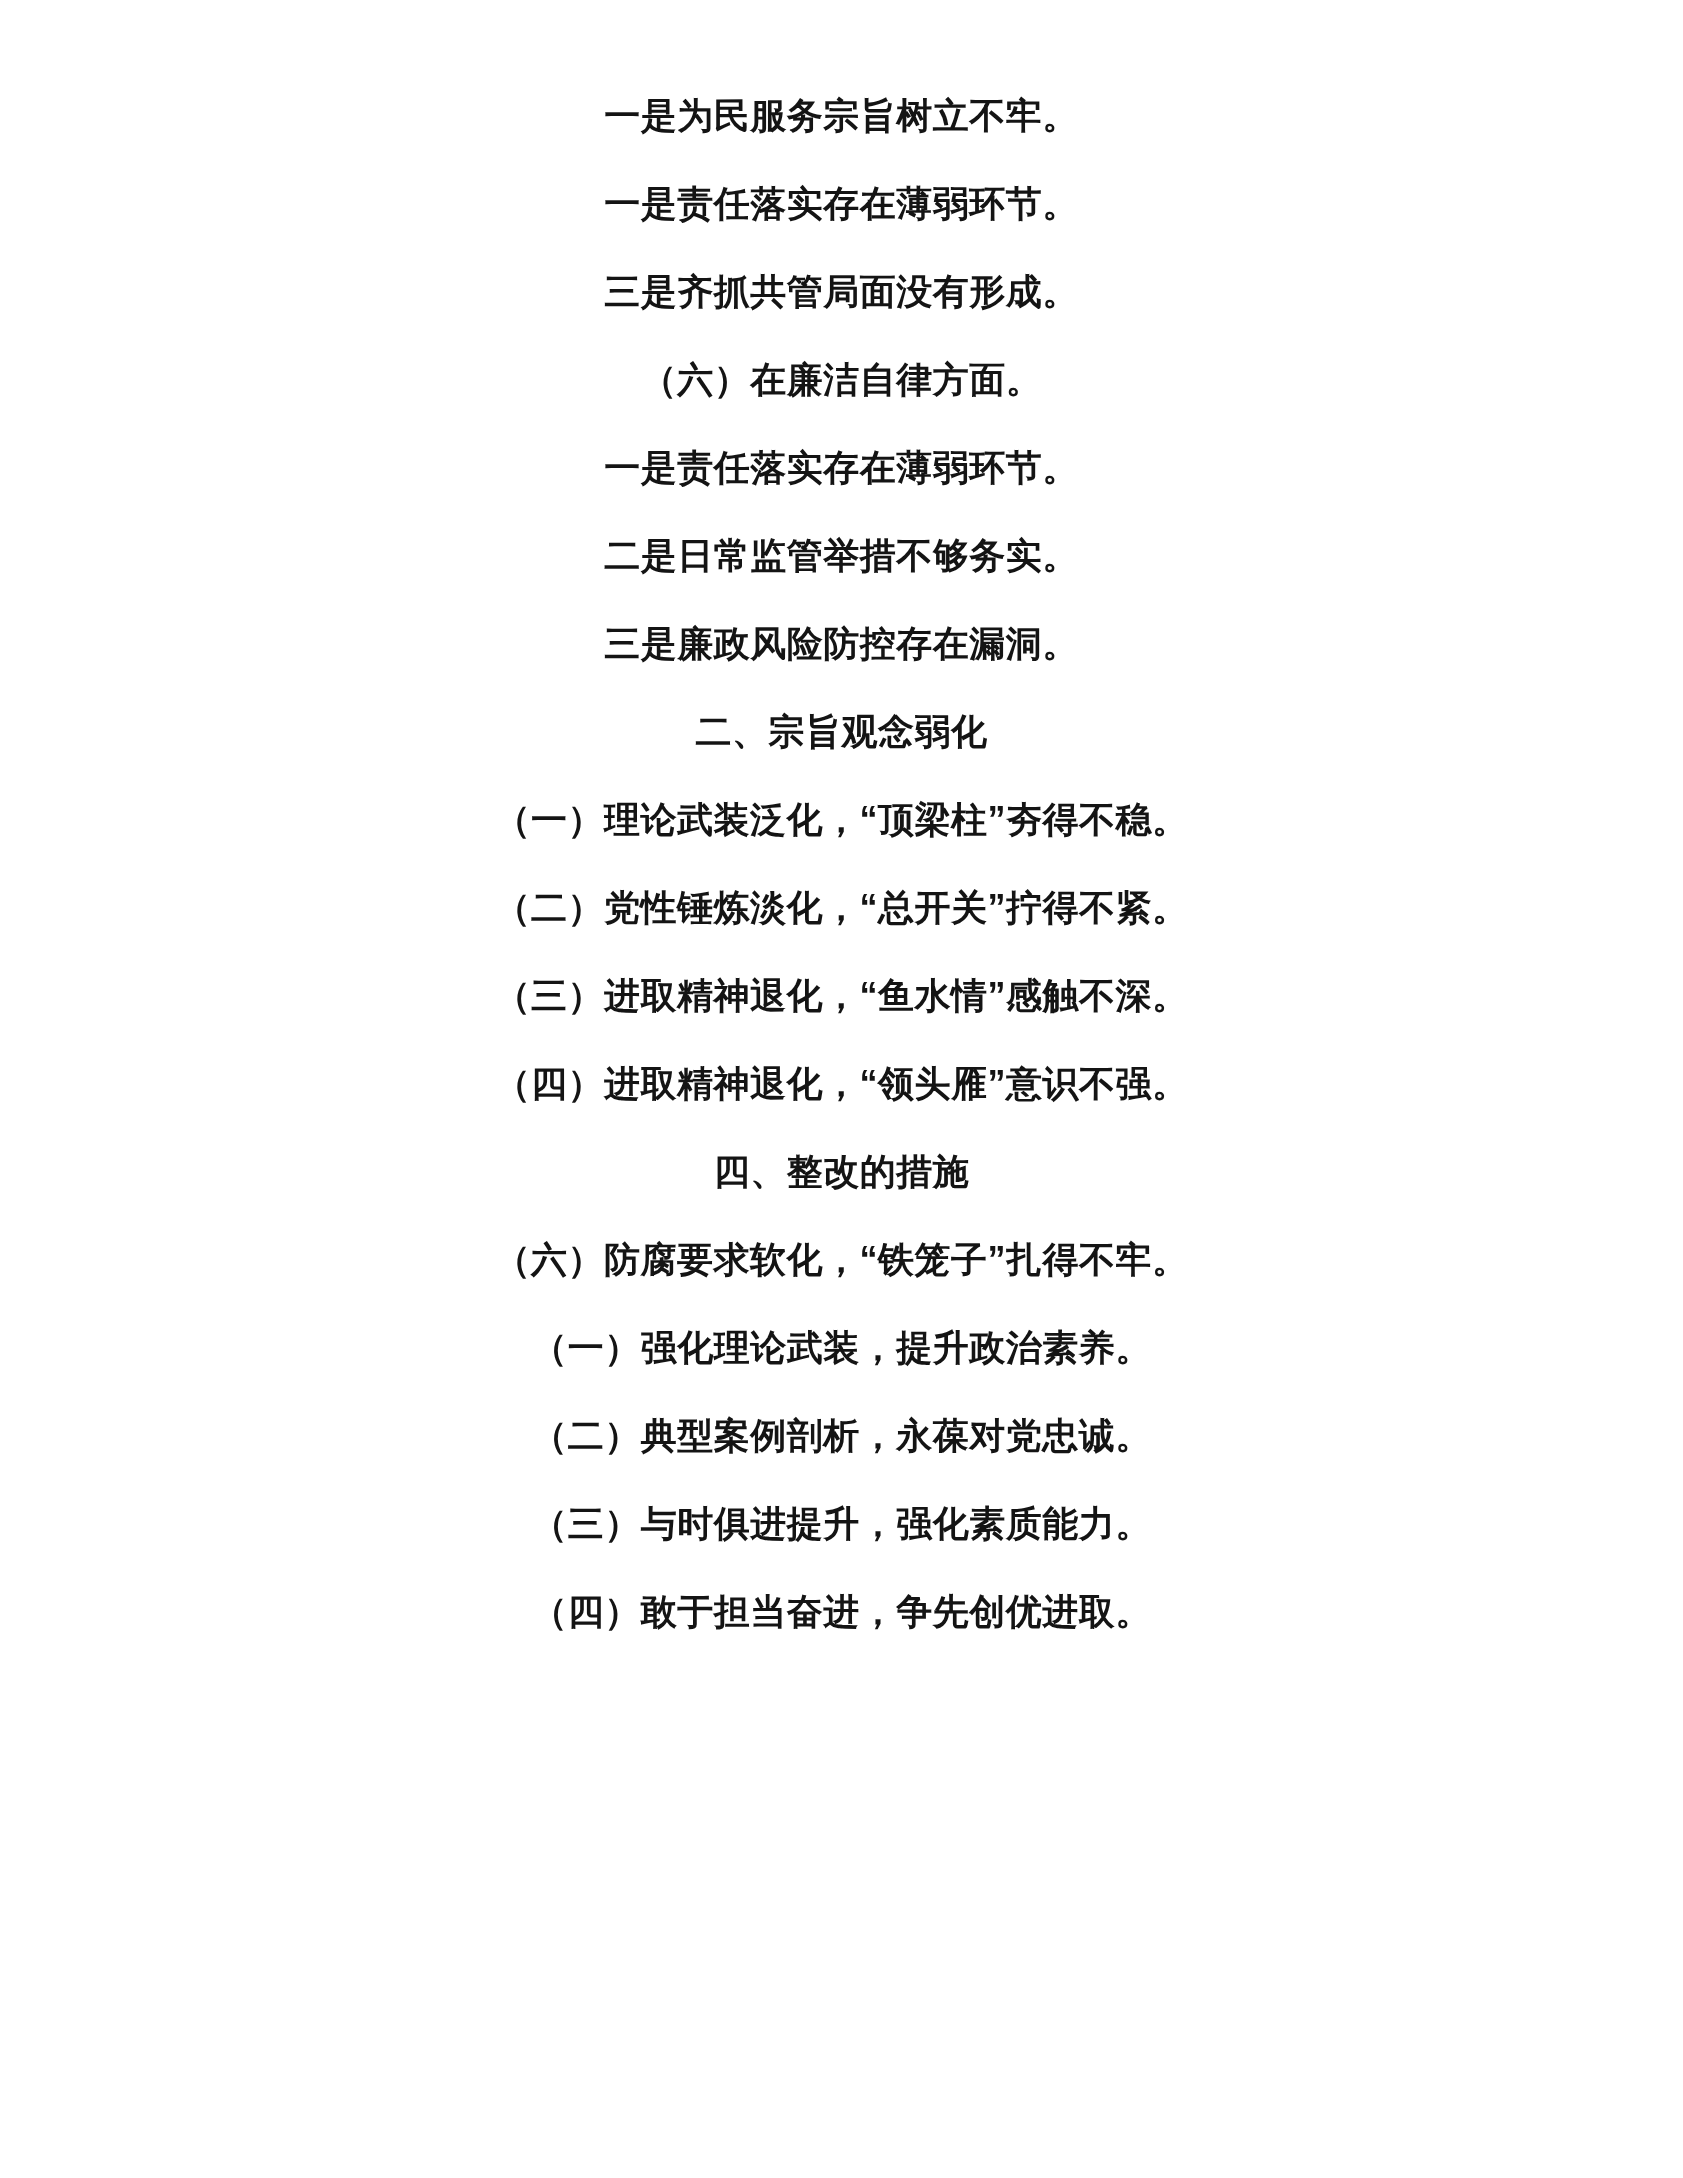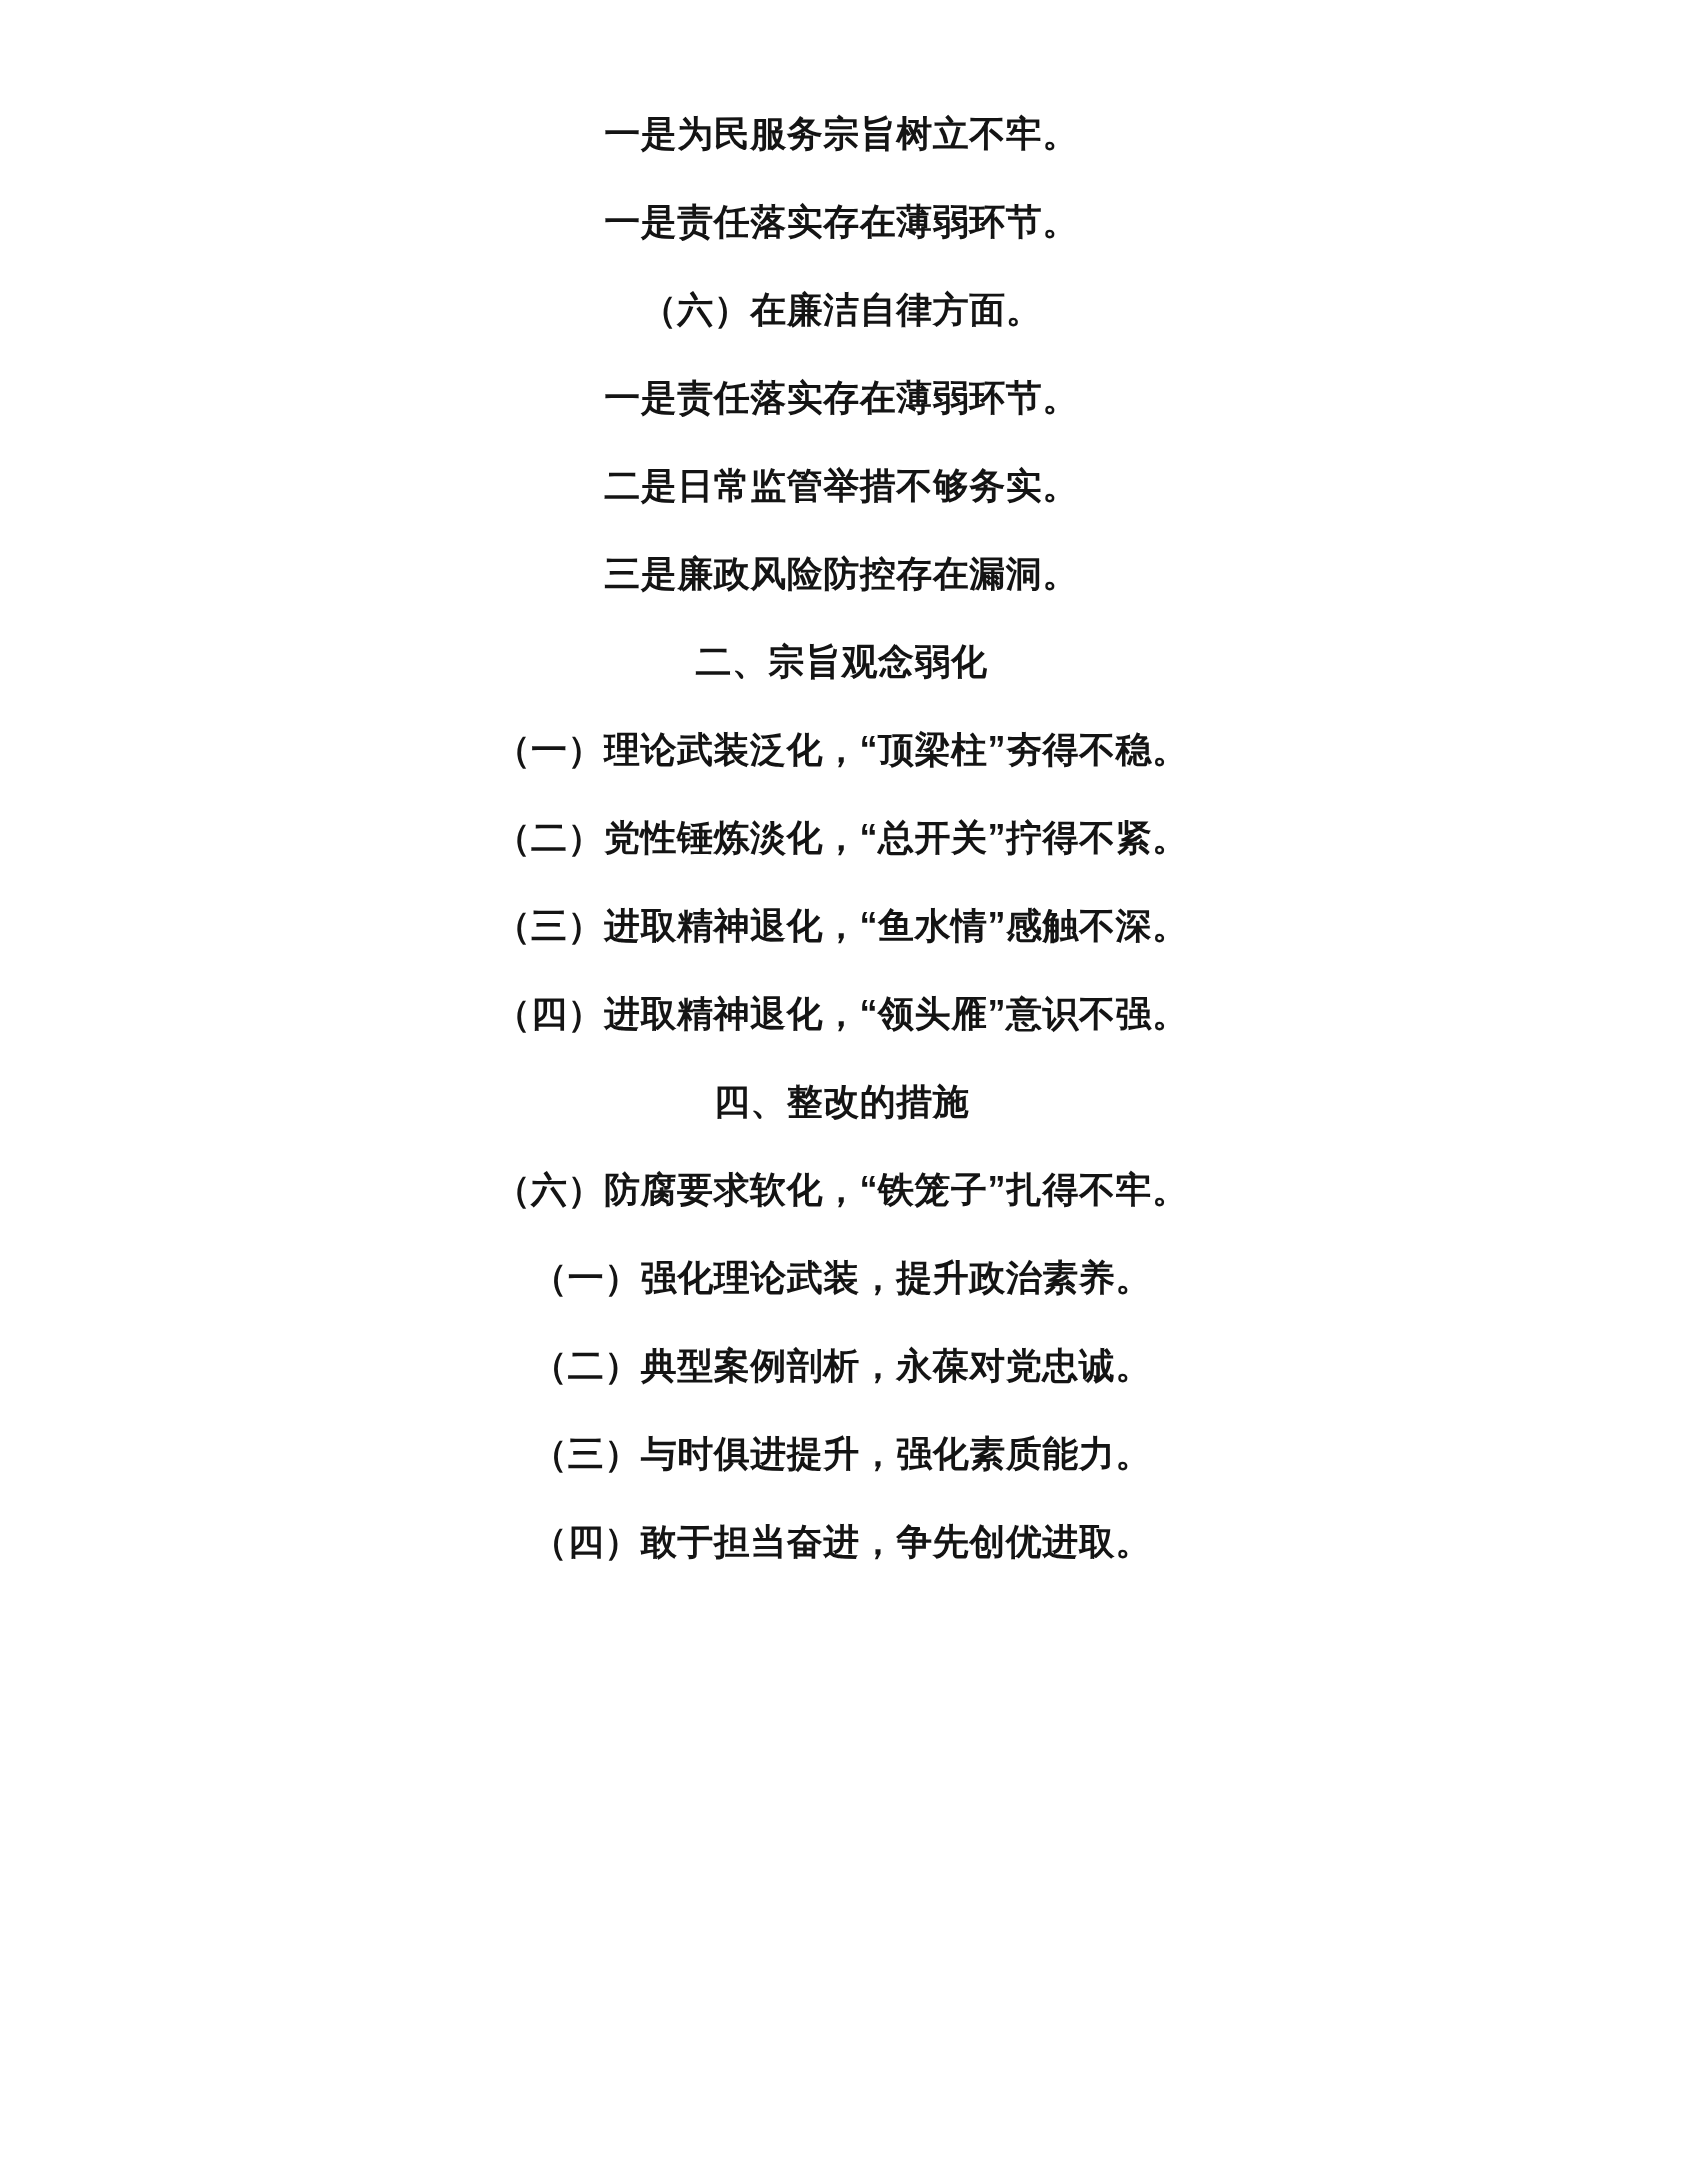--- a/index.html
+++ b/index.html
@@ -8,21 +8,21 @@
     width: 1683px;
     height: 2178px;
     background: #ffffff;
     overflow: hidden;
   }
   .page {
     width: 1683px;
     height: 2178px;
     background: #ffffff;
     box-sizing: border-box;
-    padding-top: 90px;
+    padding-top: 72px;
   }
   .doc-line {
     margin: 0;
     padding: 0;
     height: 88px;
     line-height: 88px;
     text-align: center;
     font-family: "Liberation Sans", "DejaVu Sans", sans-serif;
     font-weight: 700;
     font-size: 36px;
@@ -30,20 +30,21 @@
     letter-spacing: 0.5px;
     white-space: nowrap;
   }
 </style>
 </head>
 <body>
 
 <div class="page">
   <p class="doc-line">一是为民服务宗旨树立不牢。</p>
   <p class="doc-line">一是责任落实存在薄弱环节。</p>
+  <p class="doc-line">三是齐抓共管局面没有形成。</p>
   <p class="doc-line">（六）在廉洁自律方面。</p>
   <p class="doc-line">一是责任落实存在薄弱环节。</p>
   <p class="doc-line">二是日常监管举措不够务实。</p>
   <p class="doc-line">三是廉政风险防控存在漏洞。</p>
   <p class="doc-line">二、宗旨观念弱化</p>
   <p class="doc-line">（一）理论武装泛化，“顶梁柱”夯得不稳。</p>
   <p class="doc-line">（二）党性锤炼淡化，“总开关”拧得不紧。</p>
   <p class="doc-line">（三）进取精神退化，“鱼水情”感触不深。</p>
   <p class="doc-line">（四）进取精神退化，“领头雁”意识不强。</p>
   <p class="doc-line">四、整改的措施</p>

